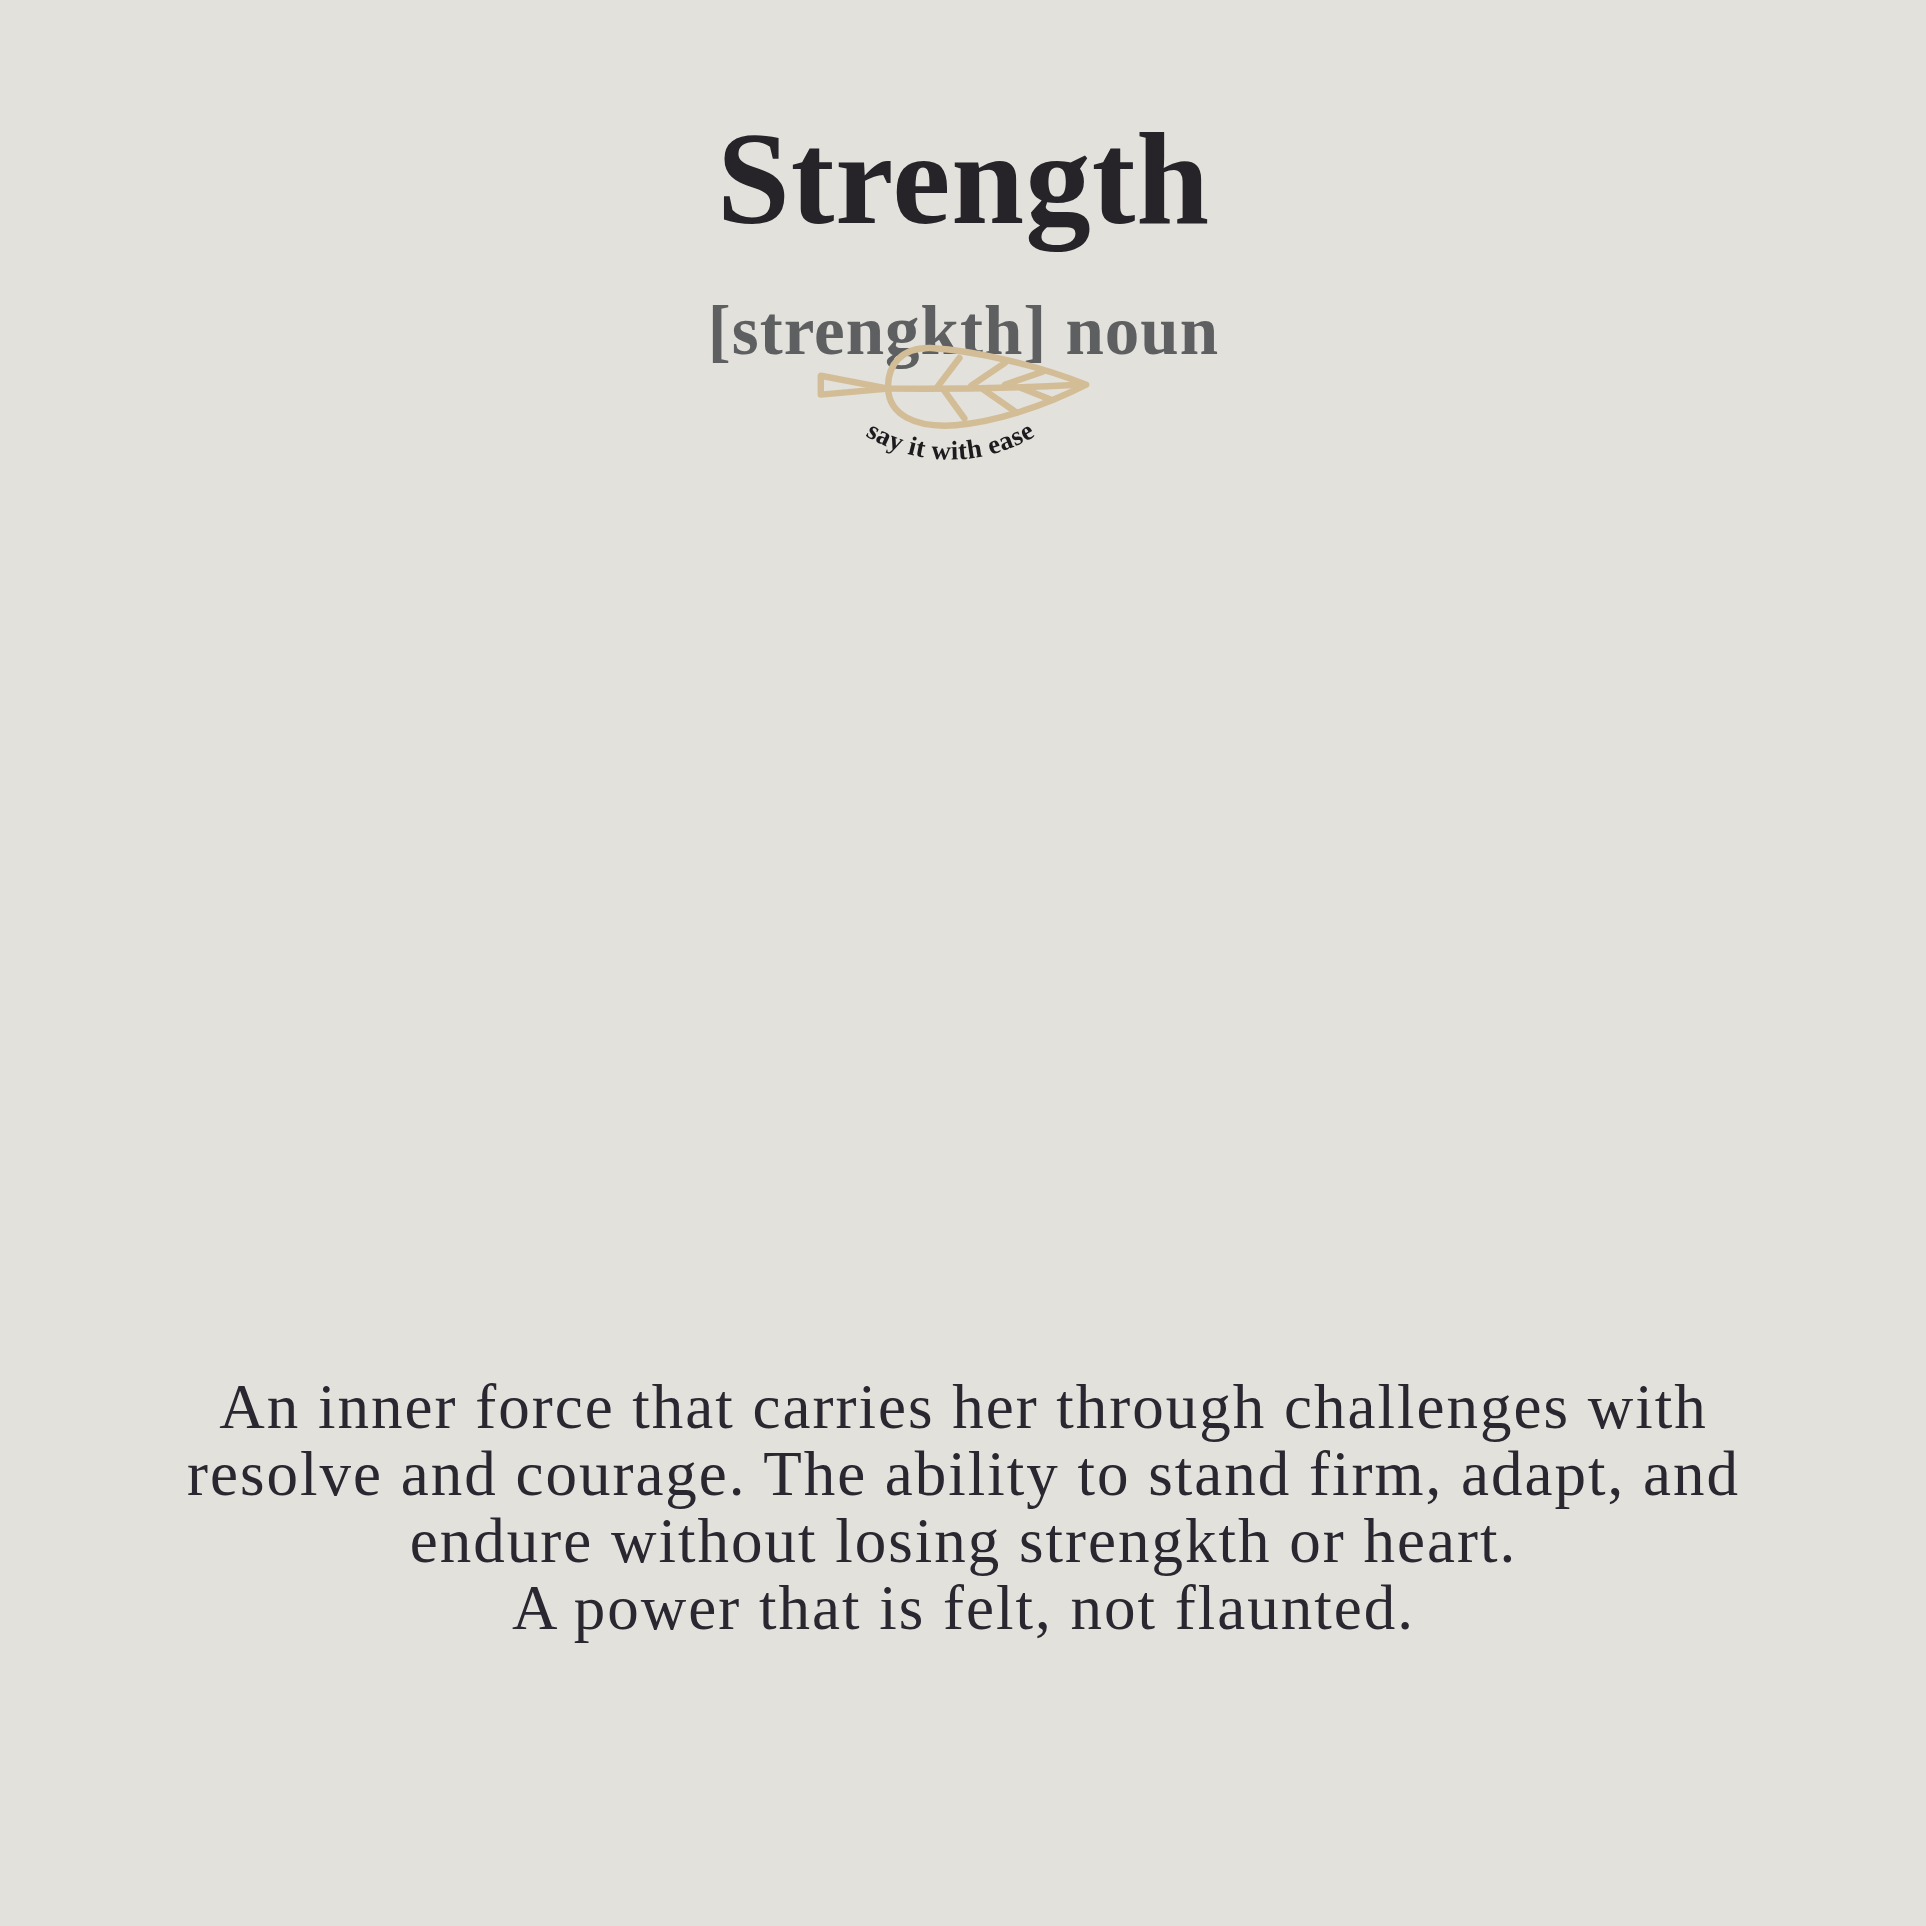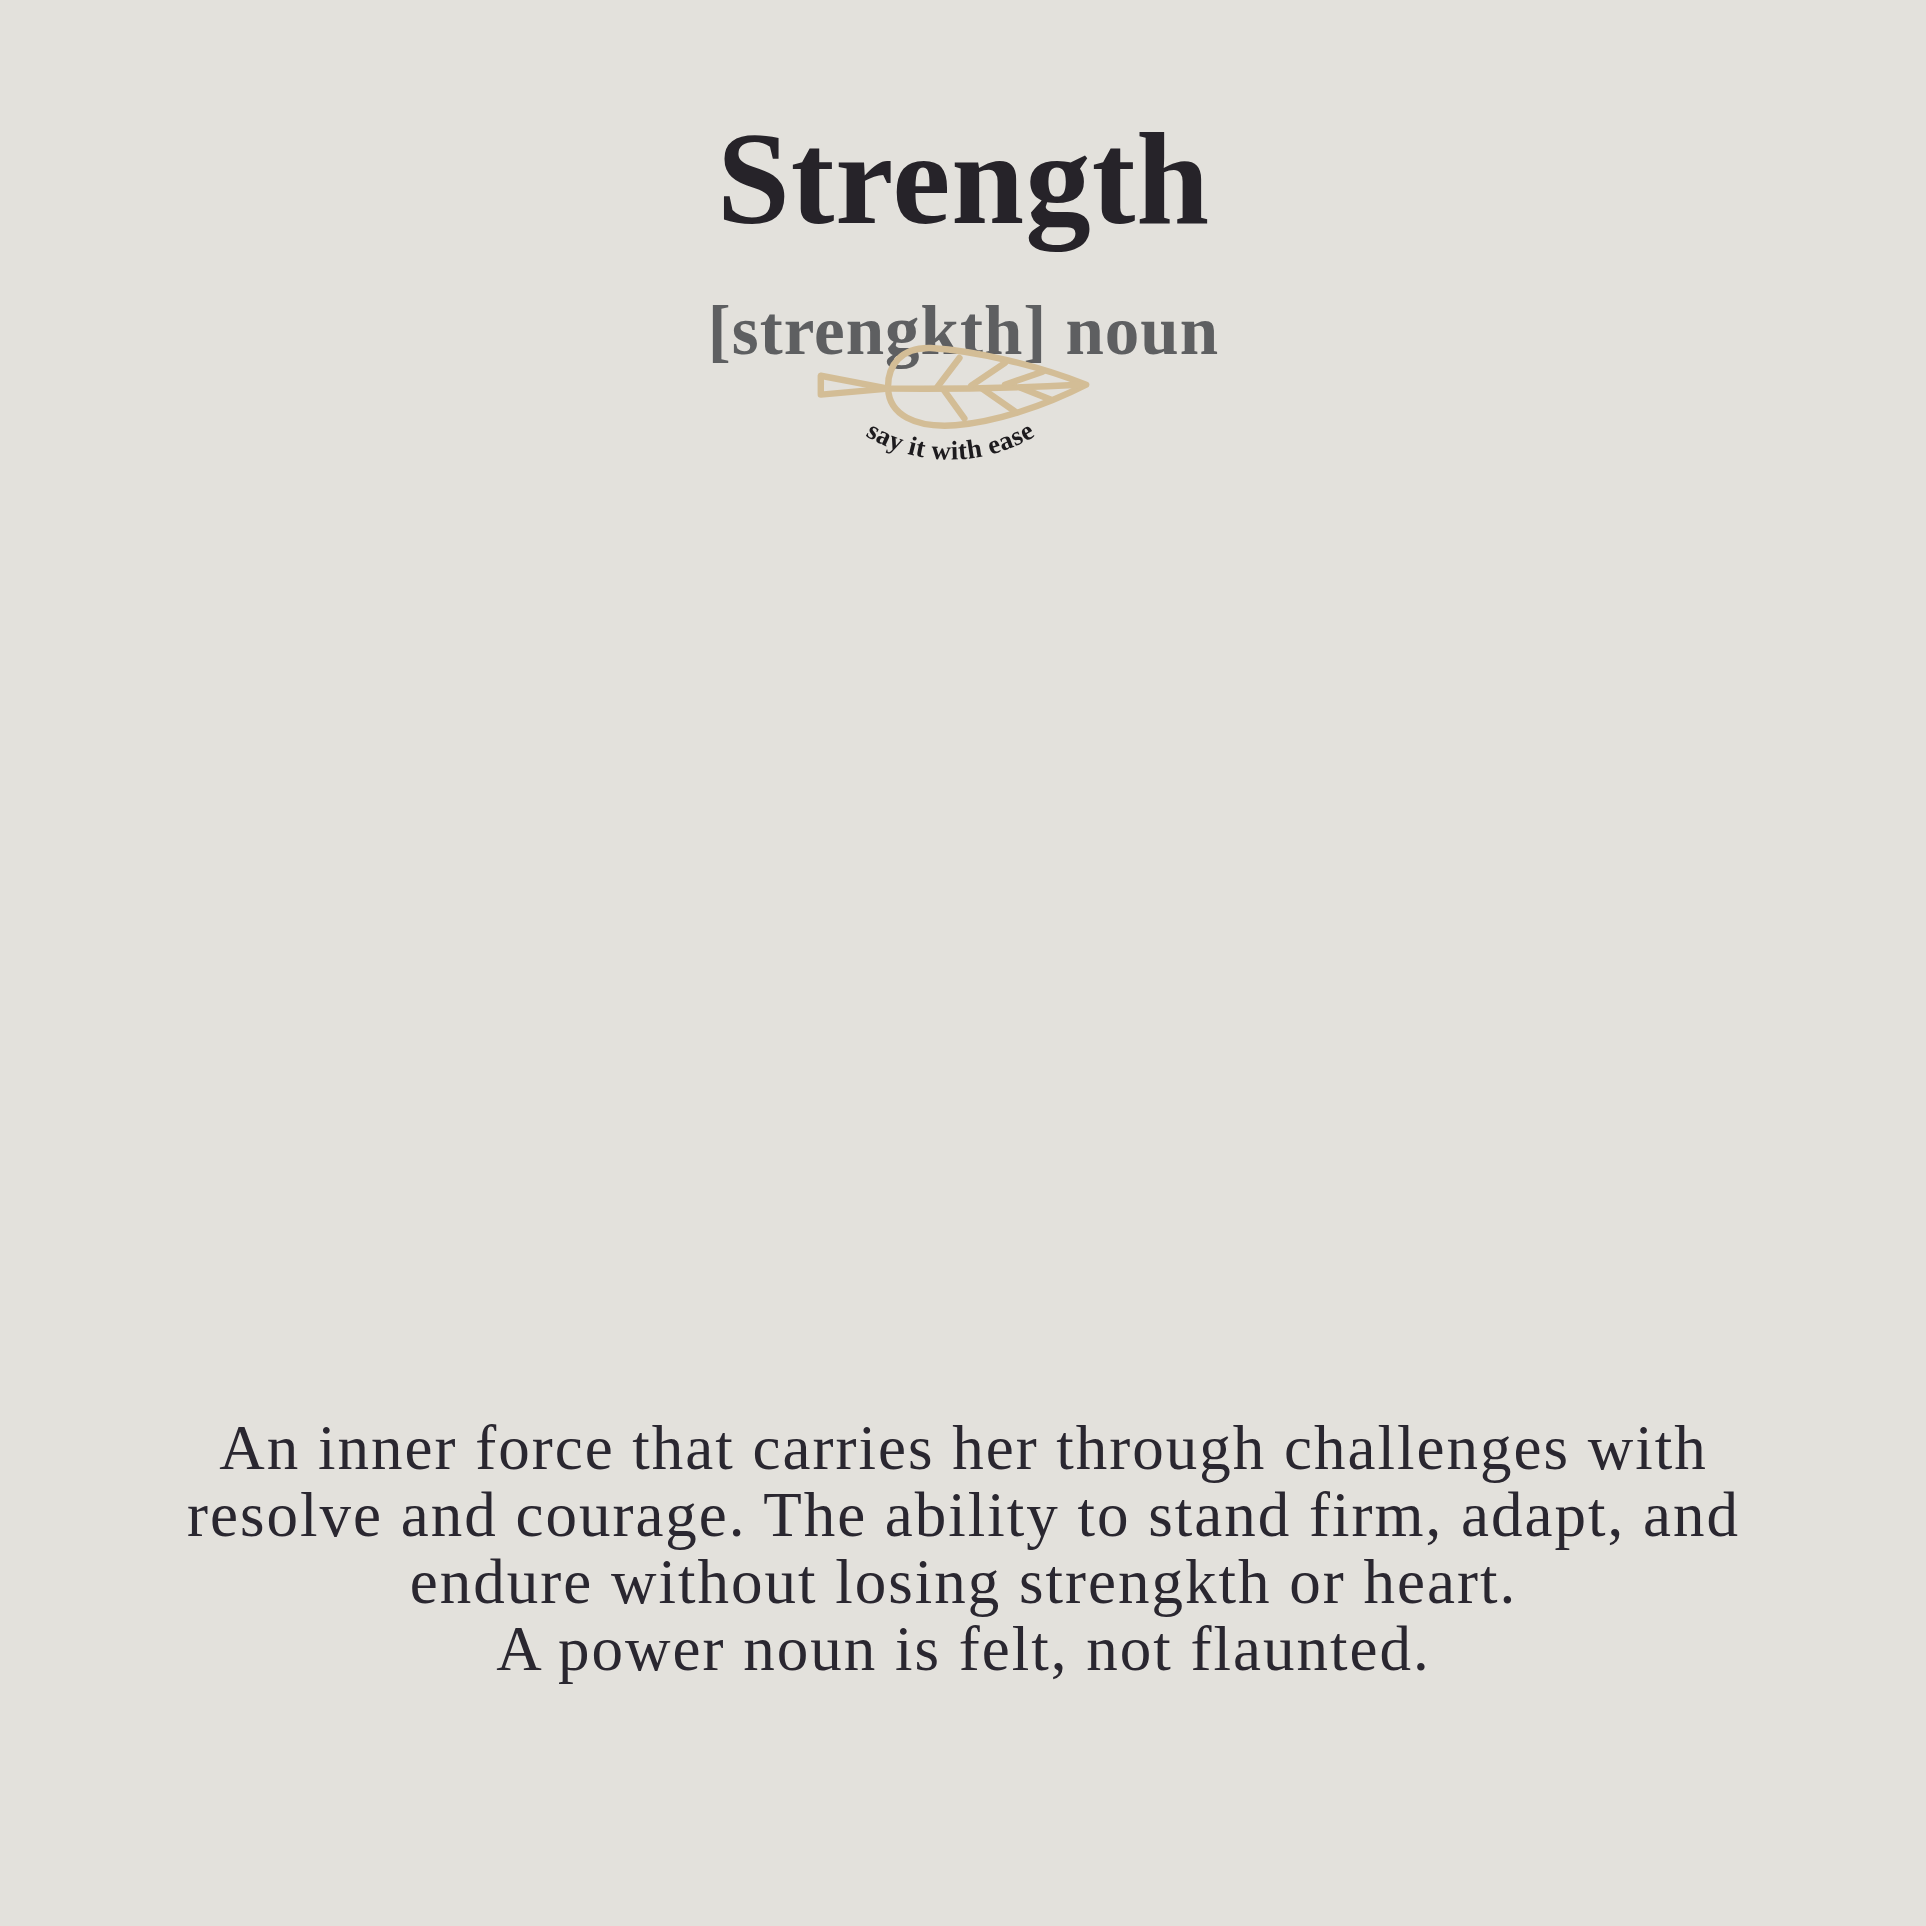--- a/index.html
+++ b/index.html
@@ -59,21 +59,20 @@
   .definition {
     position: absolute;
     top: 1374px; left: 0; right: 0;
     text-align: center;
     font-family: "Liberation Serif", serif;
     font-weight: 400;
     font-size: 63px;
     line-height: 67px;
     letter-spacing: 2px;
     color: #2a2730;
-    margin-top: 41px;
   }
 </style>
 </head>
 <body>
 
 <div class="poster">
 
   <h1 class="word-title">Strength</h1>
 
   <div class="pronunciation">[strengkth] noun</div>
@@ -101,17 +100,17 @@
     <path id="tagline-arc" d="M 46,92 A 166,166 0 0 0 254,92" fill="none"></path>
     <text class="tagline-text" fill="#1d1b1e">
       <textPath href="#tagline-arc" startOffset="50%" text-anchor="middle">say it with ease</textPath>
     </text>
   </svg>
 
   <div class="definition">
     <span>An inner force that carries her through challenges with</span><br>
     <span>resolve and courage. The ability to stand firm, adapt, and</span><br>
     <span>endure without losing strengkth or heart.</span><br>
-    <span>A power noun is felt, not flaunted.</span>
+    <span>A power that is felt, not flaunted.</span>
   </div>
 
 </div>
 
 
 </body></html>

